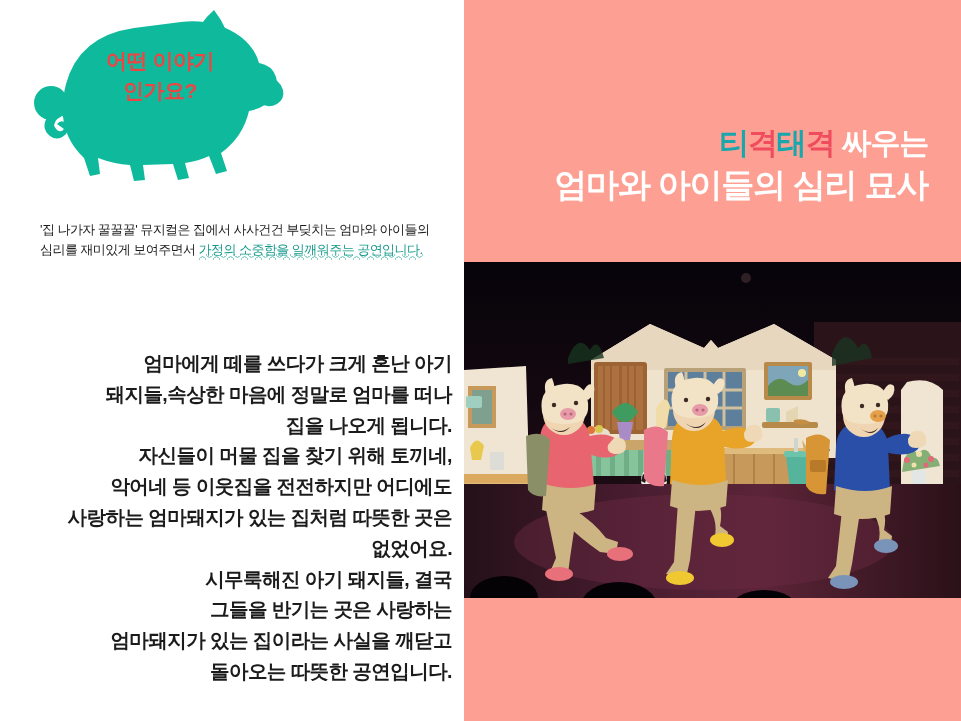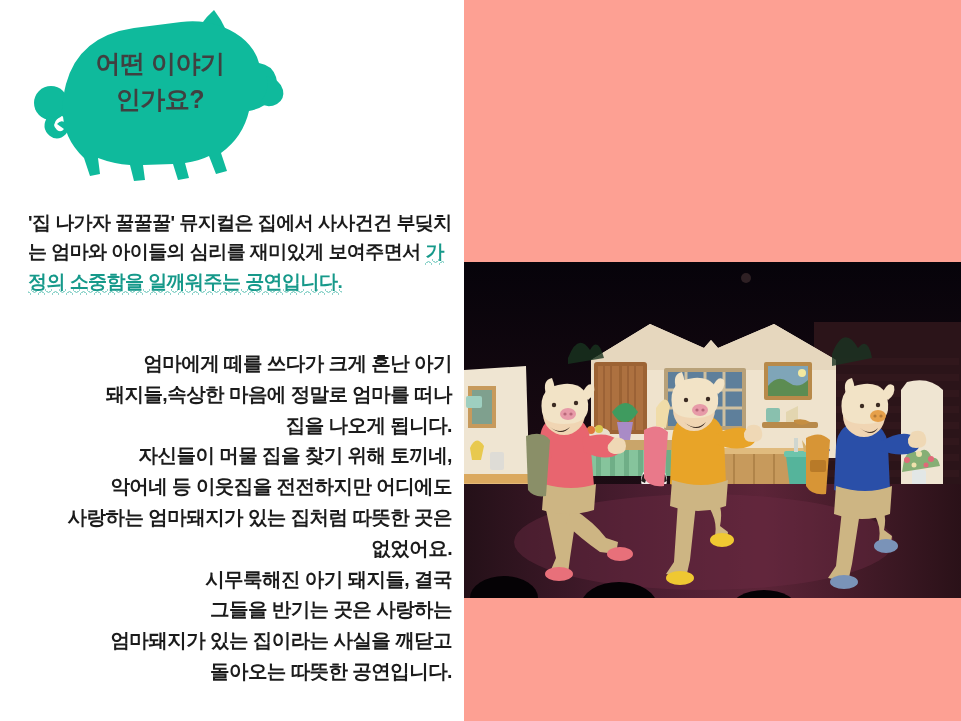--- a/index.html
+++ b/index.html
@@ -44,41 +44,41 @@
     width: 270px;
     height: 186px;
     display: block;
   }
   .pig-label {
     position: absolute;
     left: 48px;
     top: 42px;
     width: 168px;
     text-align: center;
-    color: #404040;
-    font-size: 25px;
+    color: #ef4444;
+    font-size: 21px;
     font-weight: 700;
     line-height: 1.42;
     letter-spacing: -0.5px;
     white-space: pre-line;
   }
 
   .desc-block {
     position: absolute;
     left: 28px;
     top: 208px;
     width: 424px;
   }
   .desc-lead {
-    font-size: 19px;
-    font-weight: 700;
+    font-size: 13px;
+    font-weight: 400;
     line-height: 1.55;
     color: #1b1b1b;
     letter-spacing: -0.55px;
-    margin: 0;
+    margin: 12px;
   }
   .hl {
     color: #16998a;
     background-repeat: repeat-x;
     background-position: 0 100%;
     background-size: 14px 6px;
     background-image:
       radial-gradient(circle at 3.5px 6px, transparent 2.6px, #8fd4cb 2.6px, #8fd4cb 3.6px, transparent 3.7px),
       radial-gradient(circle at 10.5px 0px, transparent 2.6px, #8fd4cb 2.6px, #8fd4cb 3.6px, transparent 3.7px);
     padding-bottom: 3px;
@@ -191,20 +191,24 @@
 사랑하는 엄마돼지가 있는 집처럼 따뜻한 곳은
 없었어요.
 시무룩해진 아기 돼지들, 결국
 그들을 반기는 곳은 사랑하는
 엄마돼지가 있는 집이라는 사실을 깨닫고
 돌아오는 따뜻한 공연입니다.</p>
   </div>
 
   <div class="right-panel">
 
+    <div class="headline">
+      <span class="hl-row hl-1"><span class="t-teal">티</span><span class="t-red">격</span><span class="t-teal">태</span><span class="t-red">격</span><span class="t-white"> 싸우는</span></span>
+      <span class="hl-row hl-2">엄마와 아이들의 심리 묘사</span>
+    </div>
 
     <div class="photo">
       <svg viewBox="0 0 497 336" xmlns="http://www.w3.org/2000/svg">
         <defs>
           <linearGradient id="floorG" x1="0" y1="0" x2="1" y2="0">
             <stop offset="0%" stop-color="#241018"></stop>
             <stop offset="35%" stop-color="#4a1d30"></stop>
             <stop offset="60%" stop-color="#5c2438"></stop>
             <stop offset="100%" stop-color="#2a1118"></stop>
           </linearGradient>

